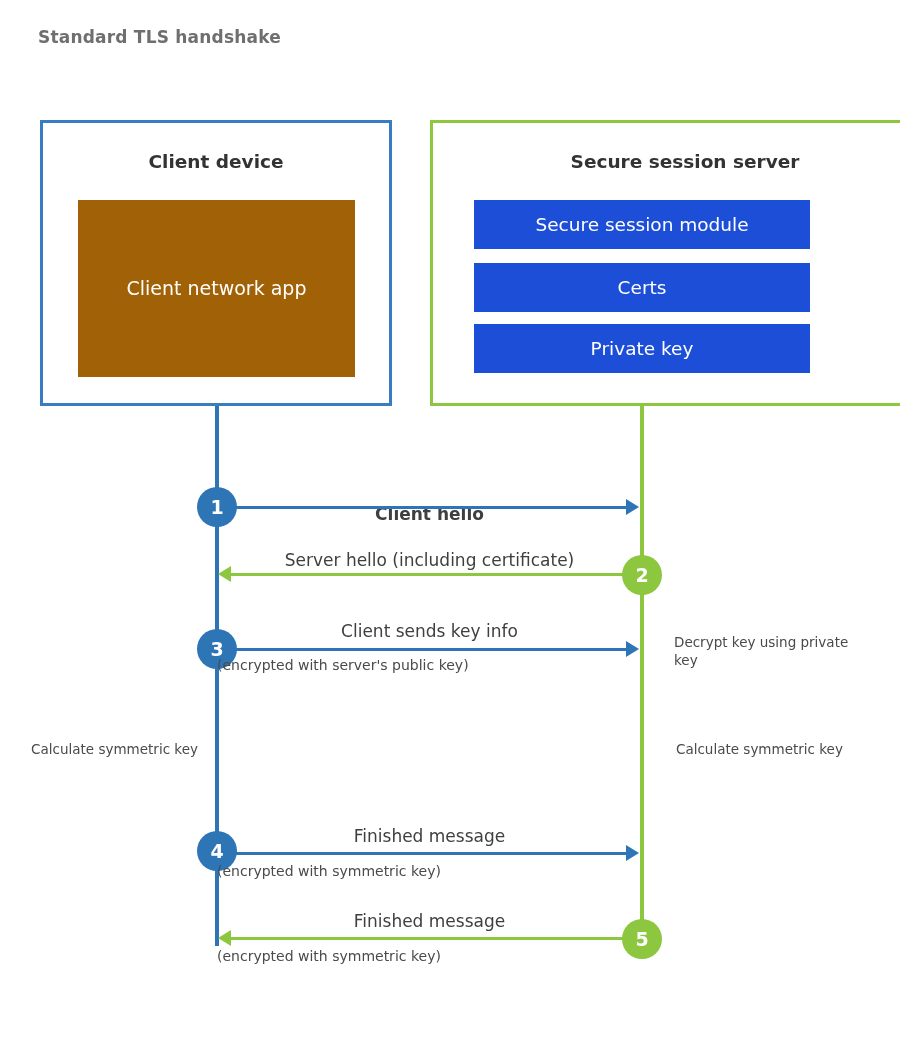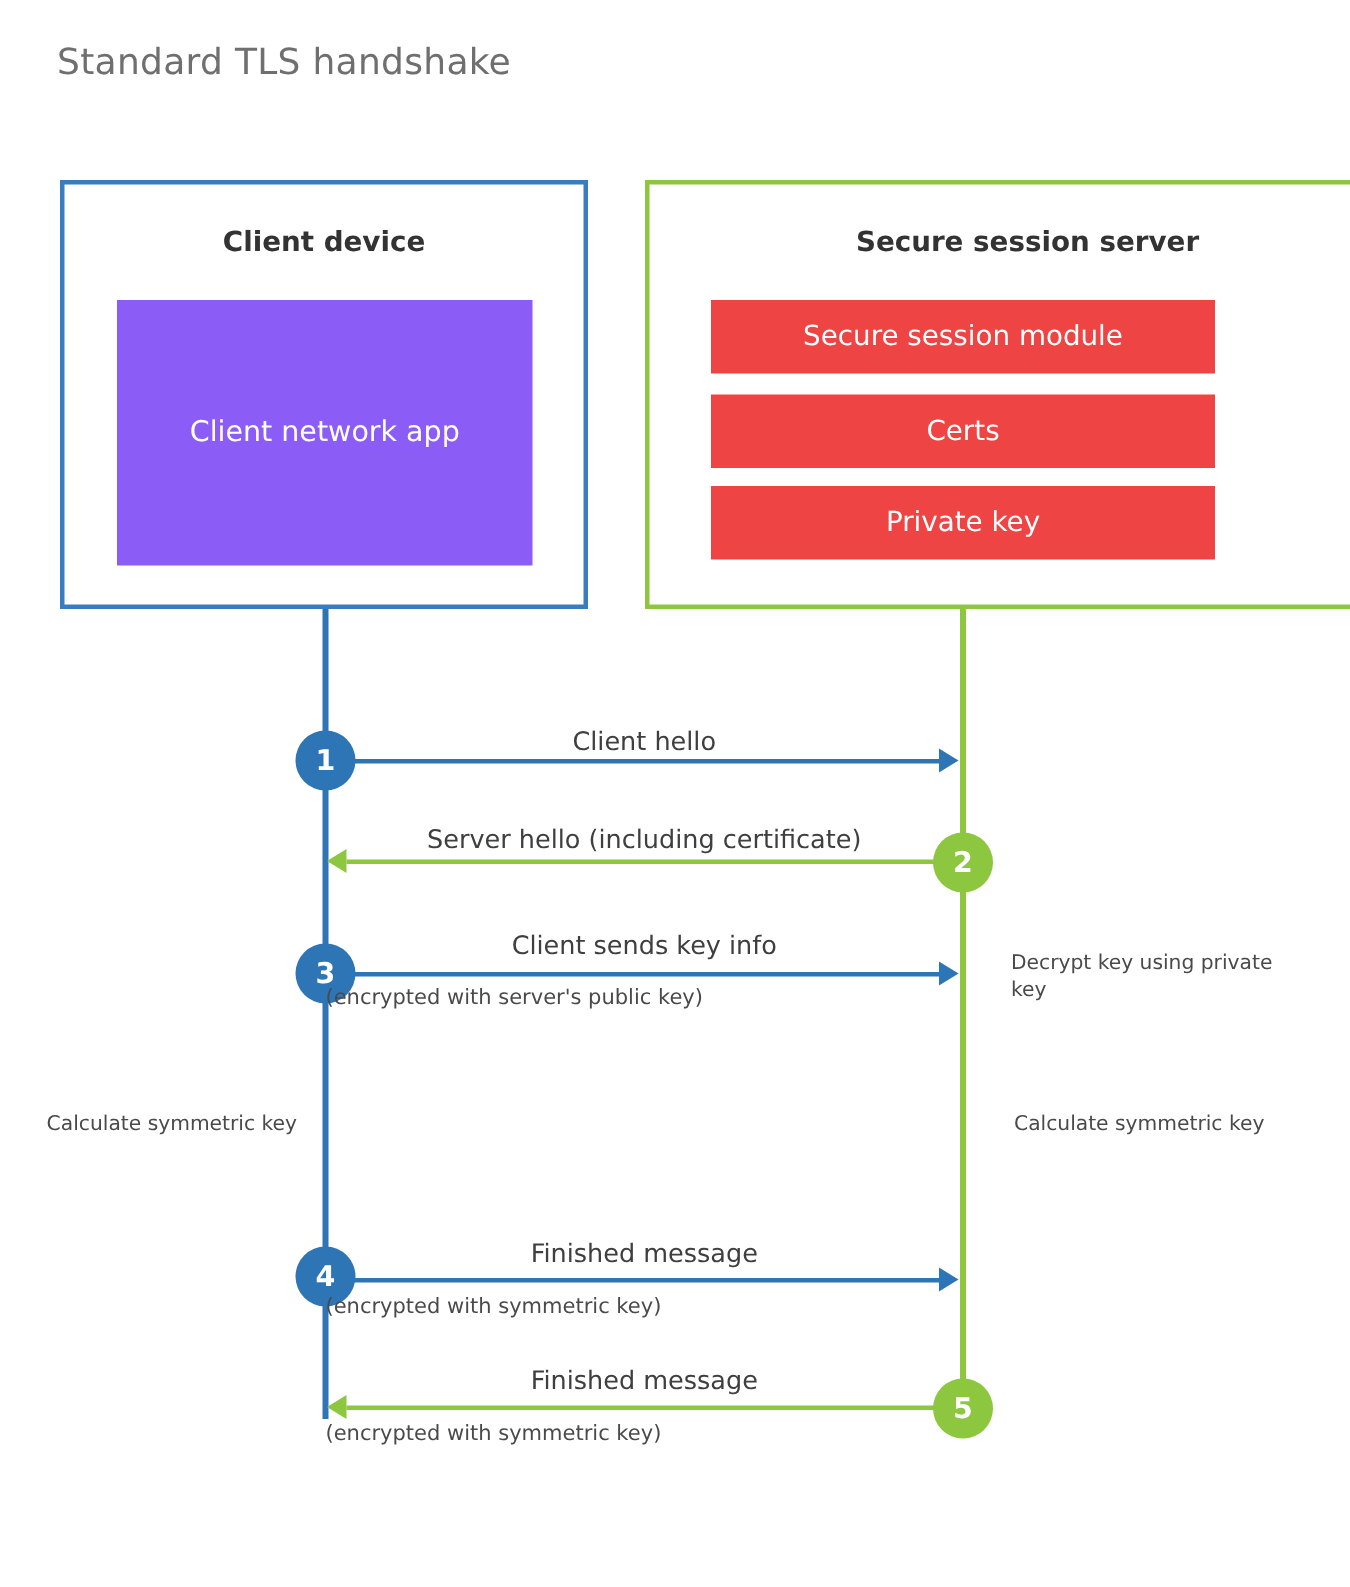--- a/index.html
+++ b/index.html
@@ -12,22 +12,22 @@
     height: 1058px;
     position: relative;
     font-family: "DejaVu Sans", "Liberation Sans", sans-serif;
     overflow: hidden;
   }
 
   #diagram-title {
     position: absolute;
     left: 38px;
     top: 27px;
-    font-size: 24px;
-    font-weight: 400;
+    font-size: 17px;
+    font-weight: 700;
     color: #6f6f6f;
     letter-spacing: 0.2px;
     white-space: nowrap;
   }
 
   
   .entity-box {
     position: absolute;
     background: #ffffff;
     box-sizing: border-box;
@@ -56,38 +56,38 @@
     font-weight: bold;
     color: #333333;
   }
 
   #client-app-block {
     position: absolute;
     left: 35px;
     top: 77px;
     width: 277px;
     height: 177px;
-    background: #8b5cf6;
+    background: #a16207;
     color: #ffffff;
     font-size: 19px;
     display: flex;
     align-items: center;
     justify-content: center;
     text-align: center;
     line-height: 1.35;
     padding: 0 14px;
     box-sizing: border-box;
   }
 
   .server-bar {
     position: absolute;
     left: 41px;
     width: 336px;
     height: 49px;
-    background: #ef4444;
+    background: #1d4ed8;
     color: #ffffff;
     font-size: 18.5px;
     display: flex;
     align-items: center;
     justify-content: center;
     box-sizing: border-box;
   }
   #server-bar-0 { top: 77px; }
   #server-bar-1 { top: 140px; }
   #server-bar-2 { top: 201px; }
@@ -180,21 +180,21 @@
 <div id="server-box" class="entity-box">
   <div class="entity-title">Secure session server</div>
   <div id="server-bar-0" class="server-bar">Secure session module</div>
   <div id="server-bar-2" class="server-bar">Private key</div>
   <div id="server-bar-1" class="server-bar">Certs</div>
 </div>
 
 <div id="client-lifeline" class="lifeline"></div>
 <div id="server-lifeline" class="lifeline"></div>
 
-<div class="msg-label" style="left:217px; top:485px; width:425px;">Client hello</div>
+<div class="msg-label" style="left:217px; top:504px; width:425px;font-weight:bold;">Client hello</div>
 <div class="msg-line blue" style="left:217px; top:506px; width:409px;"></div>
 <div class="arrow-head right blue" style="left:626px; top:499px;"></div>
 <div class="step-badge blue" style="left:197px; top:487px;">1</div>
 
 <div class="msg-label" style="left:217px; top:550px; width:425px;">Server hello (including certificate)</div>
 <div class="msg-line green" style="left:231px; top:573px; width:395px;"></div>
 <div class="arrow-head left green" style="left:218px; top:566px;"></div>
 <div class="step-badge green" style="left:622px; top:555px;">2</div>
 
 <div class="msg-label" style="left:217px; top:621px; width:425px;">Client sends key info</div>

